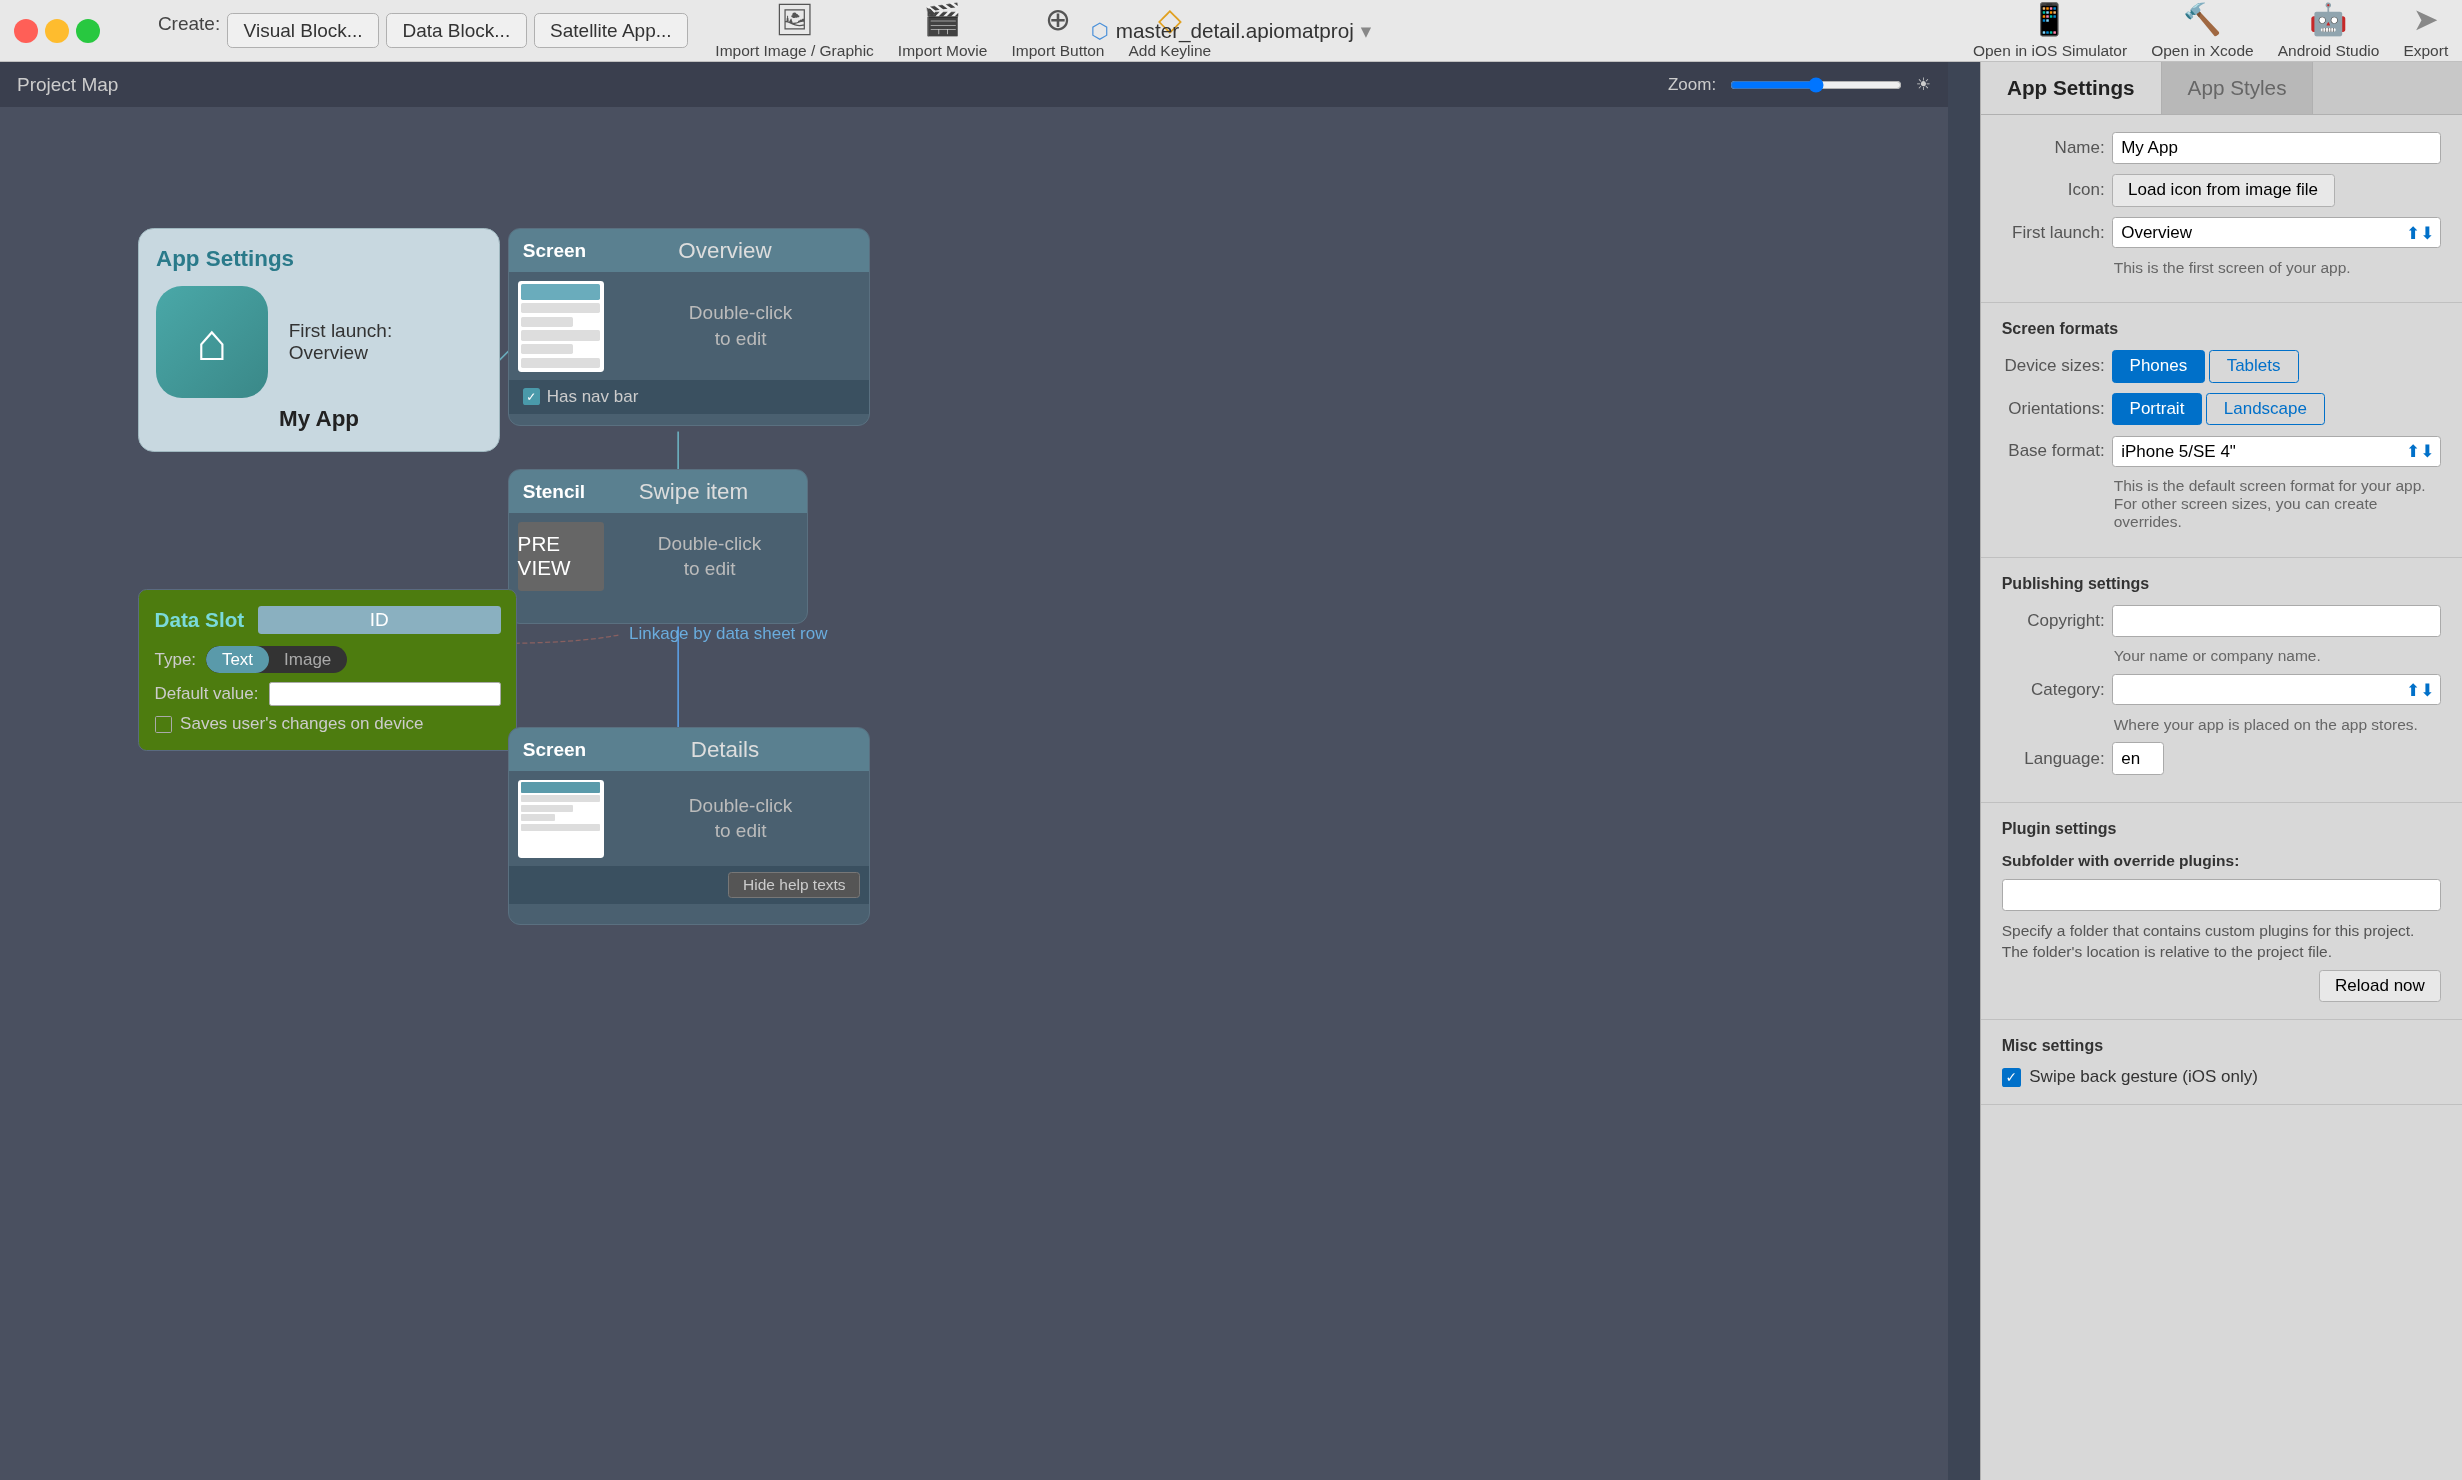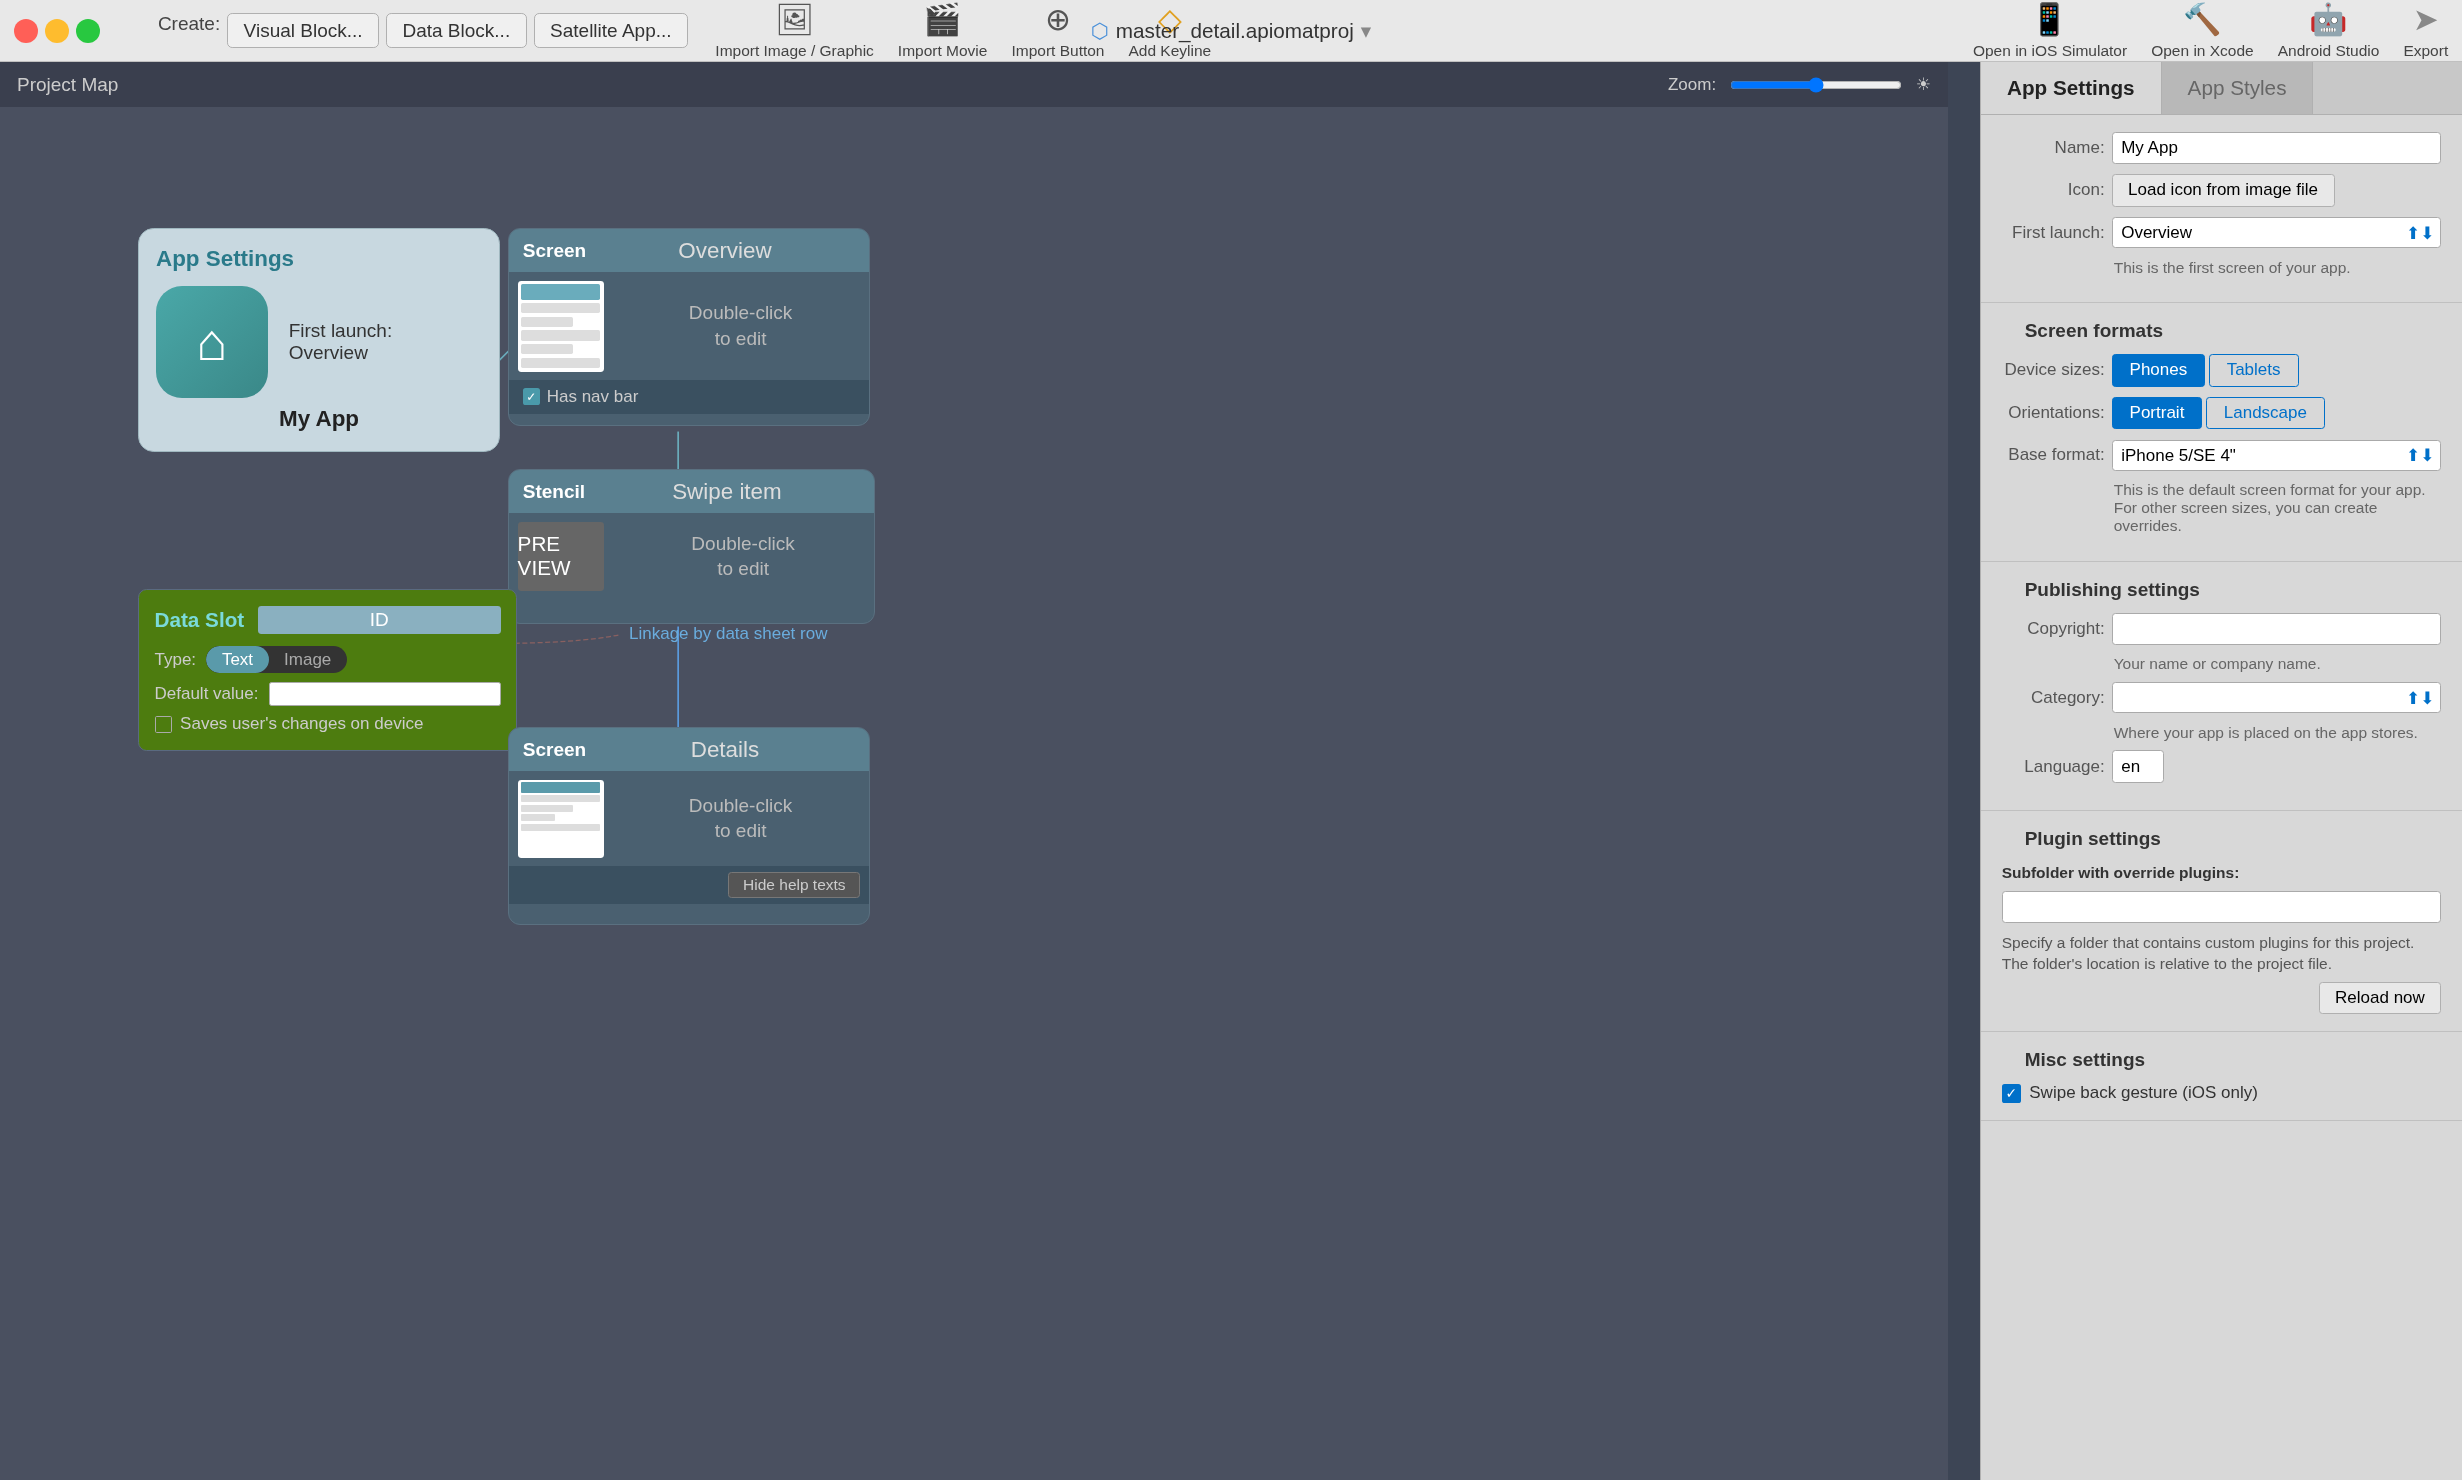--- a/index.html
+++ b/index.html
@@ -56,21 +56,21 @@
     .screen-preview { width: 86px; background: white; margin: 8.6px; border-radius: 3.4px; overflow: hidden; }
     .screen-preview-line { height: 10.3px; background: #ddd; margin: 3.4px 3.4px; border-radius: 1.7px; }
     .screen-preview-line.short { width: 60%; }
     .screen-preview-line.header { background: #6aacbc; height: 15.5px; }
     .node-double-click { color: #bbb; font-size: 19px; text-align: center; padding: 17px; flex: 1; display: flex; flex-direction: column; align-items: center; justify-content: center; gap: 3.4px; }
     .node-has-navbar { display: flex; align-items: center; gap: 6.9px; padding: 6.9px 13.8px; background: #3a5060; }
     .node-checkbox { width: 17px; height: 17px; background: #4a9aaa; border-radius: 2.6px; display: flex; align-items: center; justify-content: center; color: white; font-size: 12px; }
     .node-has-navbar-label { color: #ccc; font-size: 17px; }
 
     
-    .node-stencil { position: absolute; left: 508px; top: 362px; width: 367px; height: 155px; background: #4a6070; border-radius: 12px; border: 0.9px solid #5a7080; overflow: hidden; }
+    .node-stencil { position: absolute; left: 508px; top: 362px; width: 300px; height: 155px; background: #4a6070; border-radius: 12px; border: 0.9px solid #5a7080; overflow: hidden; }
     .node-stencil-header { background: #5a8090; padding: 8.6px 13.8px; display: flex; align-items: center; gap: 8.6px; }
     .stencil-title { color: #fff; font-size: 19px; font-weight: 600; }
     .stencil-name { font-size: 22.4px; font-weight: 500; color: #ddd; flex: 1; text-align: center; }
     .stencil-body { display: flex; }
     .stencil-preview { width: 86px; background: #666; margin: 8.6px; border-radius: 3.4px; display: flex; align-items: center; justify-content: center; color: white; font-size: 20.7px; font-weight: normal; min-height: 69px; }
 
     
     .node-data-slot { position: absolute; left: 138px; top: 482px; width: 379px; background: #4d7c0f; border-radius: 8.6px; border: 0.9px solid #5a6a80; padding: 15.5px; }
     .data-slot-header { display: flex; align-items: center; gap: 13.8px; margin-bottom: 12px; }
     .data-slot-title { color: #7adada; font-size: 20.7px; font-weight: 600; }
@@ -104,21 +104,21 @@
     .panel-section { padding: 17px 20.7px; border-bottom: 0.9px solid #c0c0c0; }
     .panel-row { display: flex; align-items: center; margin-bottom: 10.3px; gap: 6.9px; }
     .panel-label { color: #555; font-size: 17px; min-width: 103px; text-align: right; }
     .panel-input { flex: 1; border: 0.9px solid #aaa; border-radius: 3.4px; padding: 5.2px 8.6px; font-size: 17px; background: white; }
     .panel-btn { background: #e8e8e8; border: 0.9px solid #b0b0b0; border-radius: 3.4px; padding: 5.2px 15.5px; font-size: 17px; cursor: pointer; }
     .panel-select-wrapper { flex: 1; position: relative; }
     .panel-select { width: 100%; border: 0.9px solid #aaa; border-radius: 3.4px; padding: 5.2px 26px 5.2px 8.6px; font-size: 17px; background: white; appearance: none; cursor: pointer; }
     .select-arrow { position: absolute; right: 6.9px; top: 50%; transform: translateY(-50%); color: #0070c9; font-size: 17px; pointer-events: none; }
     .panel-hint { font-size: 15.5px; color: #666; margin-left: 112px; margin-bottom: 8.6px; }
 
-    .section-title { font-size: 19px; font-weight: 600; color: #333; margin-bottom: 12px; margin-left: 23px; }
+    .section-title { font-size: 16px; font-weight: 600; color: #333; margin-bottom: 12px; }
     
     .device-btns { display: flex; gap: 3.4px; }
     .device-btn { padding: 5.2px 17px; font-size: 17px; border-radius: 3.4px; cursor: pointer; border: 0.9px solid #0070c9; color: #0070c9; background: transparent; }
     .device-btn.active { background: #0070c9; color: white; }
     
     .orient-btns { display: flex; gap: 3.4px; }
     .orient-btn { padding: 5.2px 17px; font-size: 17px; border-radius: 3.4px; cursor: pointer; border: 0.9px solid #0070c9; color: #0070c9; background: transparent; }
     .orient-btn.active { background: #0070c9; color: white; }
 
     .panel-text { font-size: 15.5px; color: #555; line-height: 1.4; }

